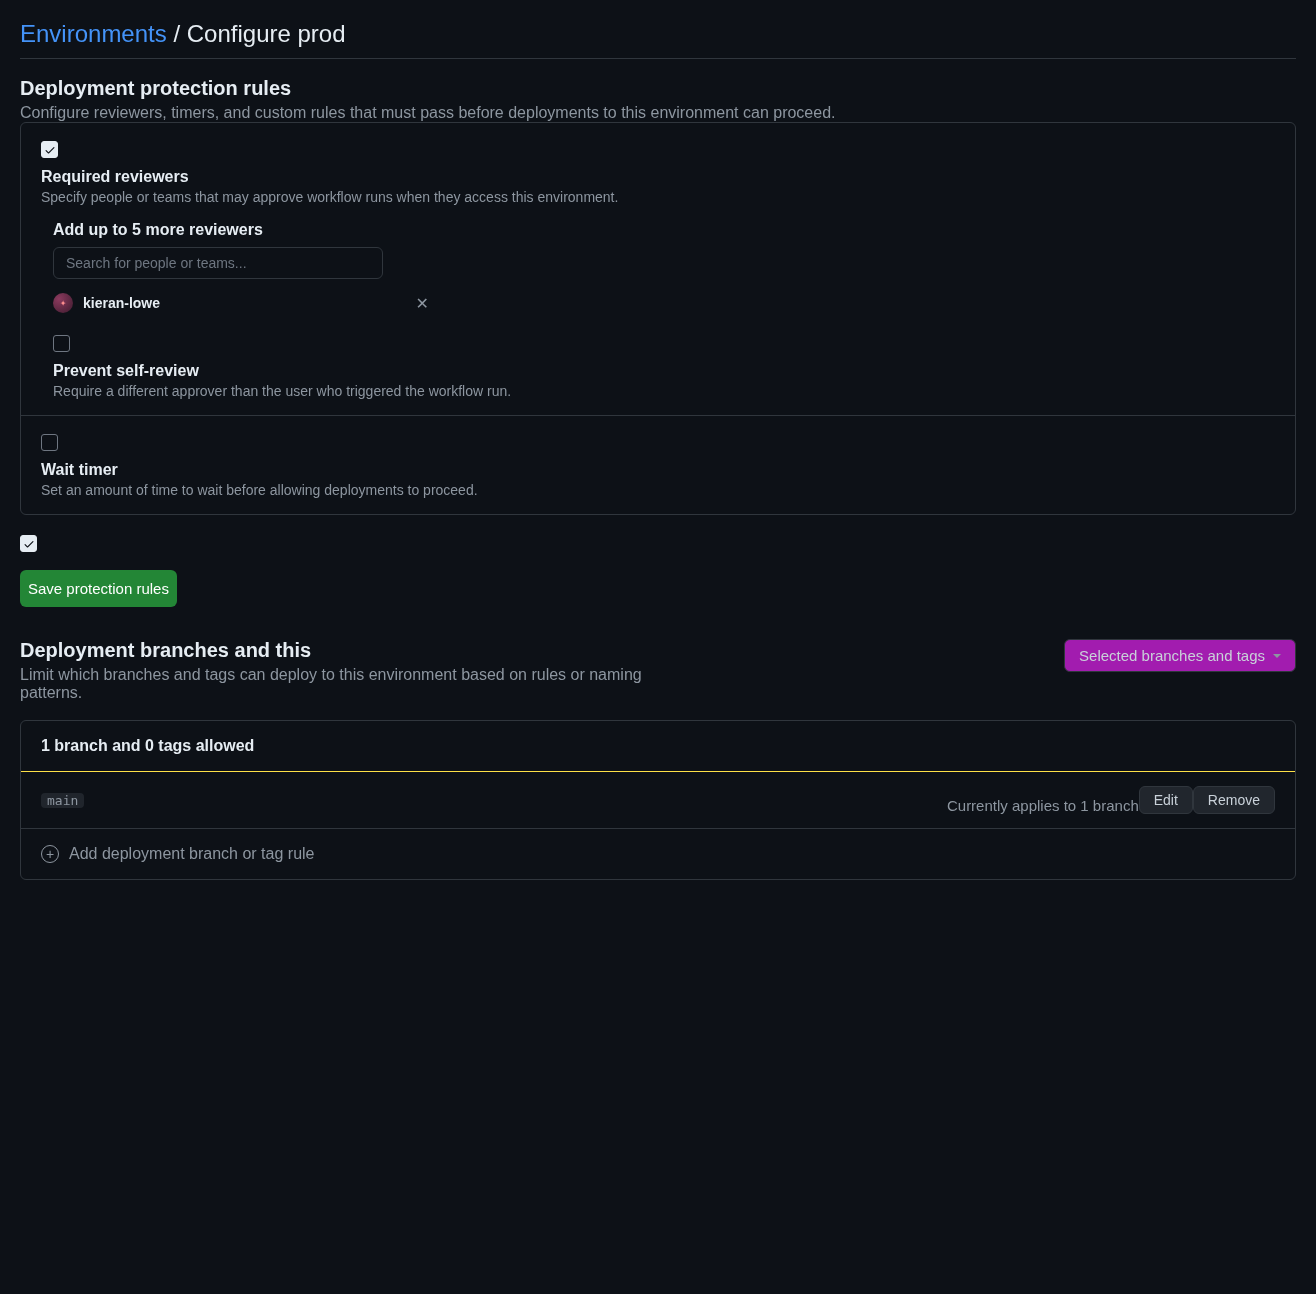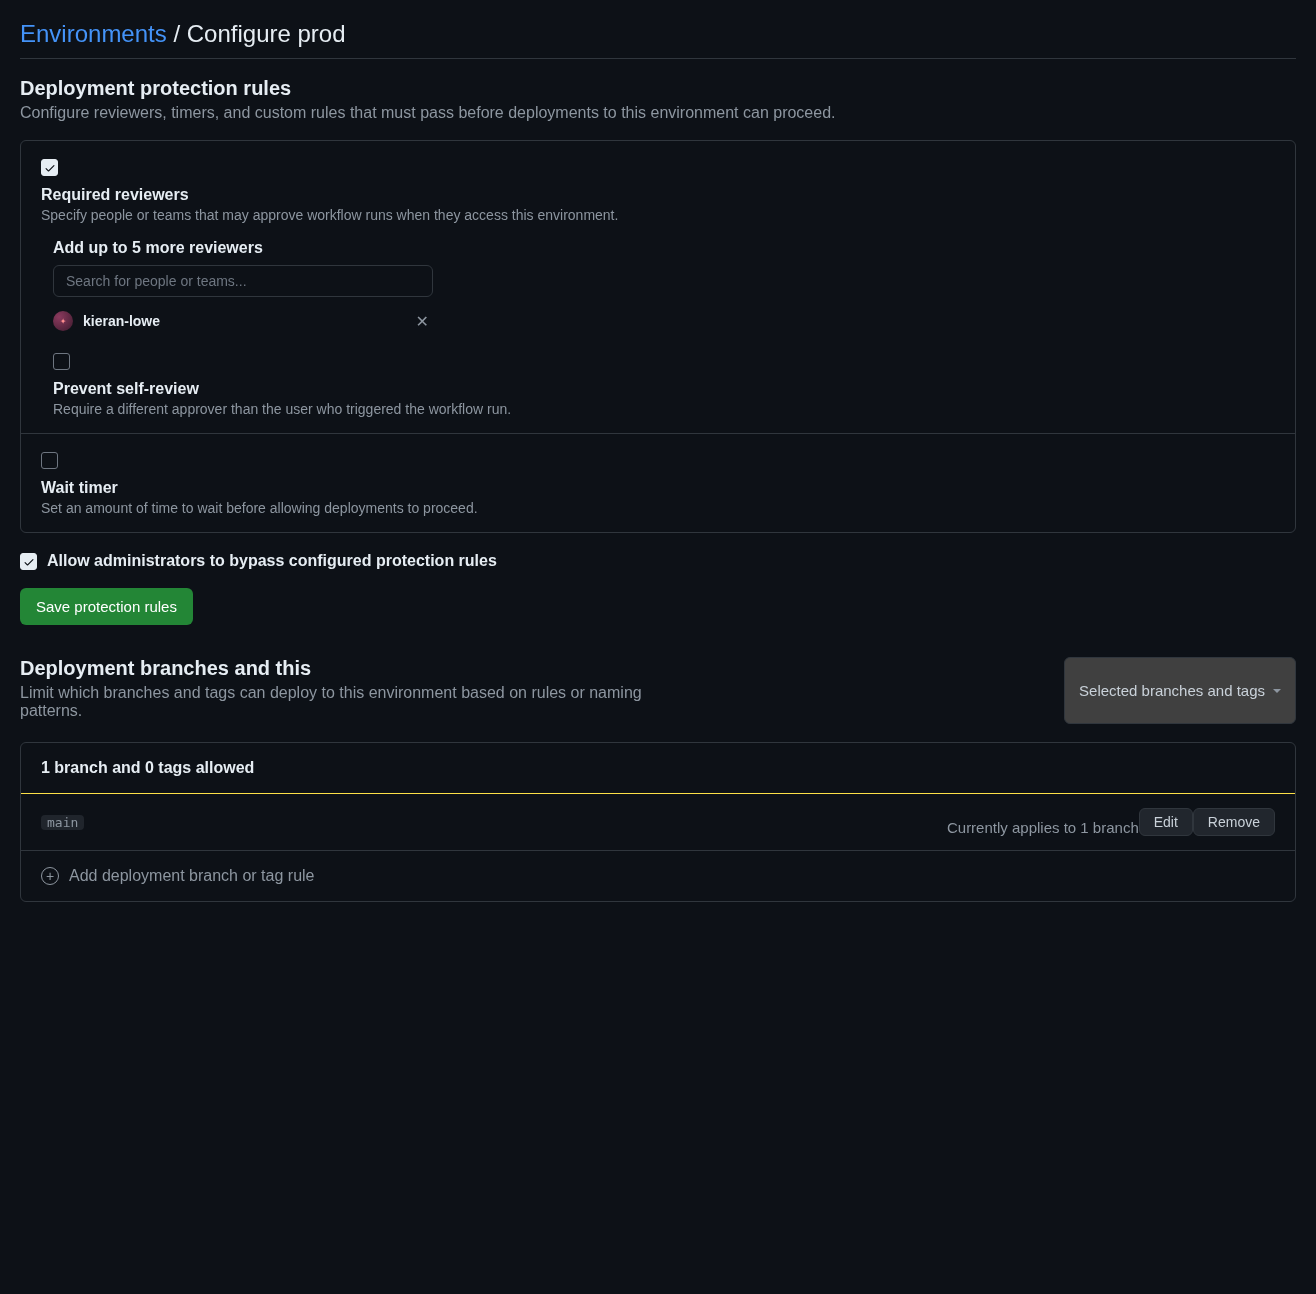--- a/index.html
+++ b/index.html
@@ -24,21 +24,20 @@
   }
   .breadcrumb .sep { color: #e6edf3; }
   .section-title {
     font-size: 20px;
     font-weight: 600;
     margin-bottom: 4px;
   }
   .section-desc {
     font-size: 16px;
     color: #8d96a0;
-    margin-bottom: 18px;
   }
   .panel {
     border: 1px solid #30363d;
     border-radius: 6px;
     margin-bottom: 18px;
   }
   .panel-row {
     padding: 16px 20px;
     border-bottom: 1px solid #30363d;
   }
@@ -80,21 +79,21 @@
   .sub-section {
     margin-left: 27px;
     margin-top: 14px;
   }
   .sub-label {
     font-size: 16px;
     font-weight: 600;
     margin-bottom: 8px;
   }
   .search-input {
-    width: 380px;
+    width: 330px;
     padding: 7px 12px;
     background: #0d1117;
     border: 1px solid #30363d;
     border-radius: 6px;
     color: #e6edf3;
     font-size: 14px;
   }
   .search-input::placeholder { color: #6e7681; }
   .reviewer-item {
     display: flex;
@@ -153,39 +152,39 @@
     display: flex;
     align-items: center;
     gap: 10px;
     margin-bottom: 18px;
   }
   .standalone-check .check-label { font-size: 16px; }
   .primary-btn {
     background: #238636;
     color: #ffffff;
     border: none;
-    padding: 10px 16px;
+    padding: 10px 8px;
     border-radius: 6px;
     font-size: 15px;
     font-weight: 500;
     cursor: pointer;
     margin-bottom: 32px;
   }
   .branches-header {
     display: flex;
     justify-content: space-between;
     align-items: flex-start;
     margin-bottom: 18px;
   }
   .branches-header-left { max-width: 660px; }
   .dropdown-btn {
-    background: #404040;
+    background: #a21caf;
     border: 1px solid #30363d;
     color: #c9d1d9;
-    padding: 24px 14px;
+    padding: 7px 14px;
     border-radius: 6px;
     font-size: 15px;
     cursor: pointer;
     display: flex;
     align-items: center;
     gap: 8px;
   }
   .dropdown-btn .caret {
     width: 0; height: 0;
     border-left: 4px solid transparent;
@@ -319,21 +318,20 @@
 
 </div>
 
 
 <div class="standalone-check">
   <div class="checkbox checked">
     <svg viewBox="0 0 16 16" fill="#0d1117">
         <path d="M13.78 4.22a.75.75 0 010 1.06l-7.25 7.25a.75.75 0 01-1.06 0L2.22 9.28a.75.75 0 011.06-1.06L6 10.94l6.72-6.72a.75.75 0 011.06 0z"></path>
       </svg>
   </div>
-  <div class="check-label">Allow administrators to bypass configured protection rules</div>
 </div>
 
 <button class="primary-btn">Save protection rules</button>
 
 
 <div class="branches-header">
   <div class="branches-header-left">
     <div class="section-title">Deployment branches and this</div>
     <div class="section-desc" style="margin-bottom:0;">Limit which branches and tags can deploy to this environment based on rules or naming patterns.</div>
   </div>

